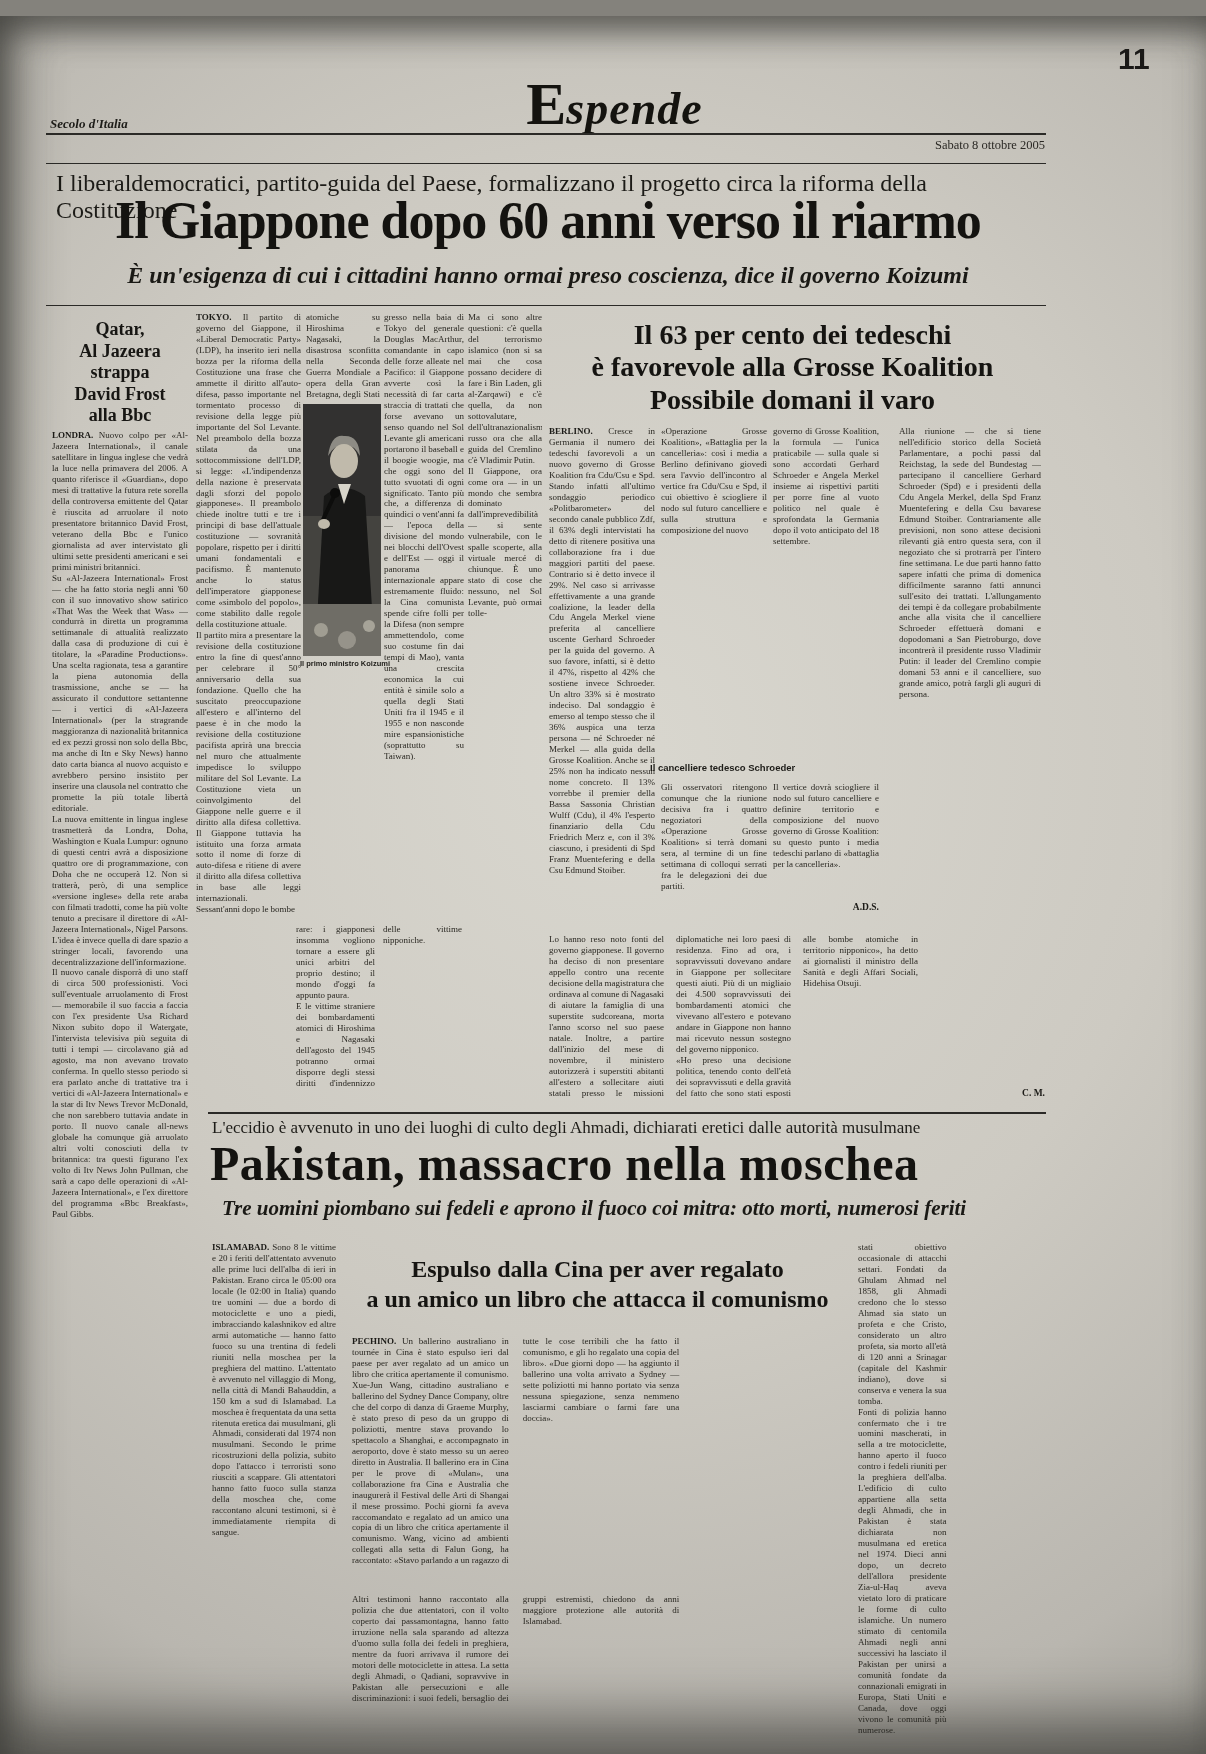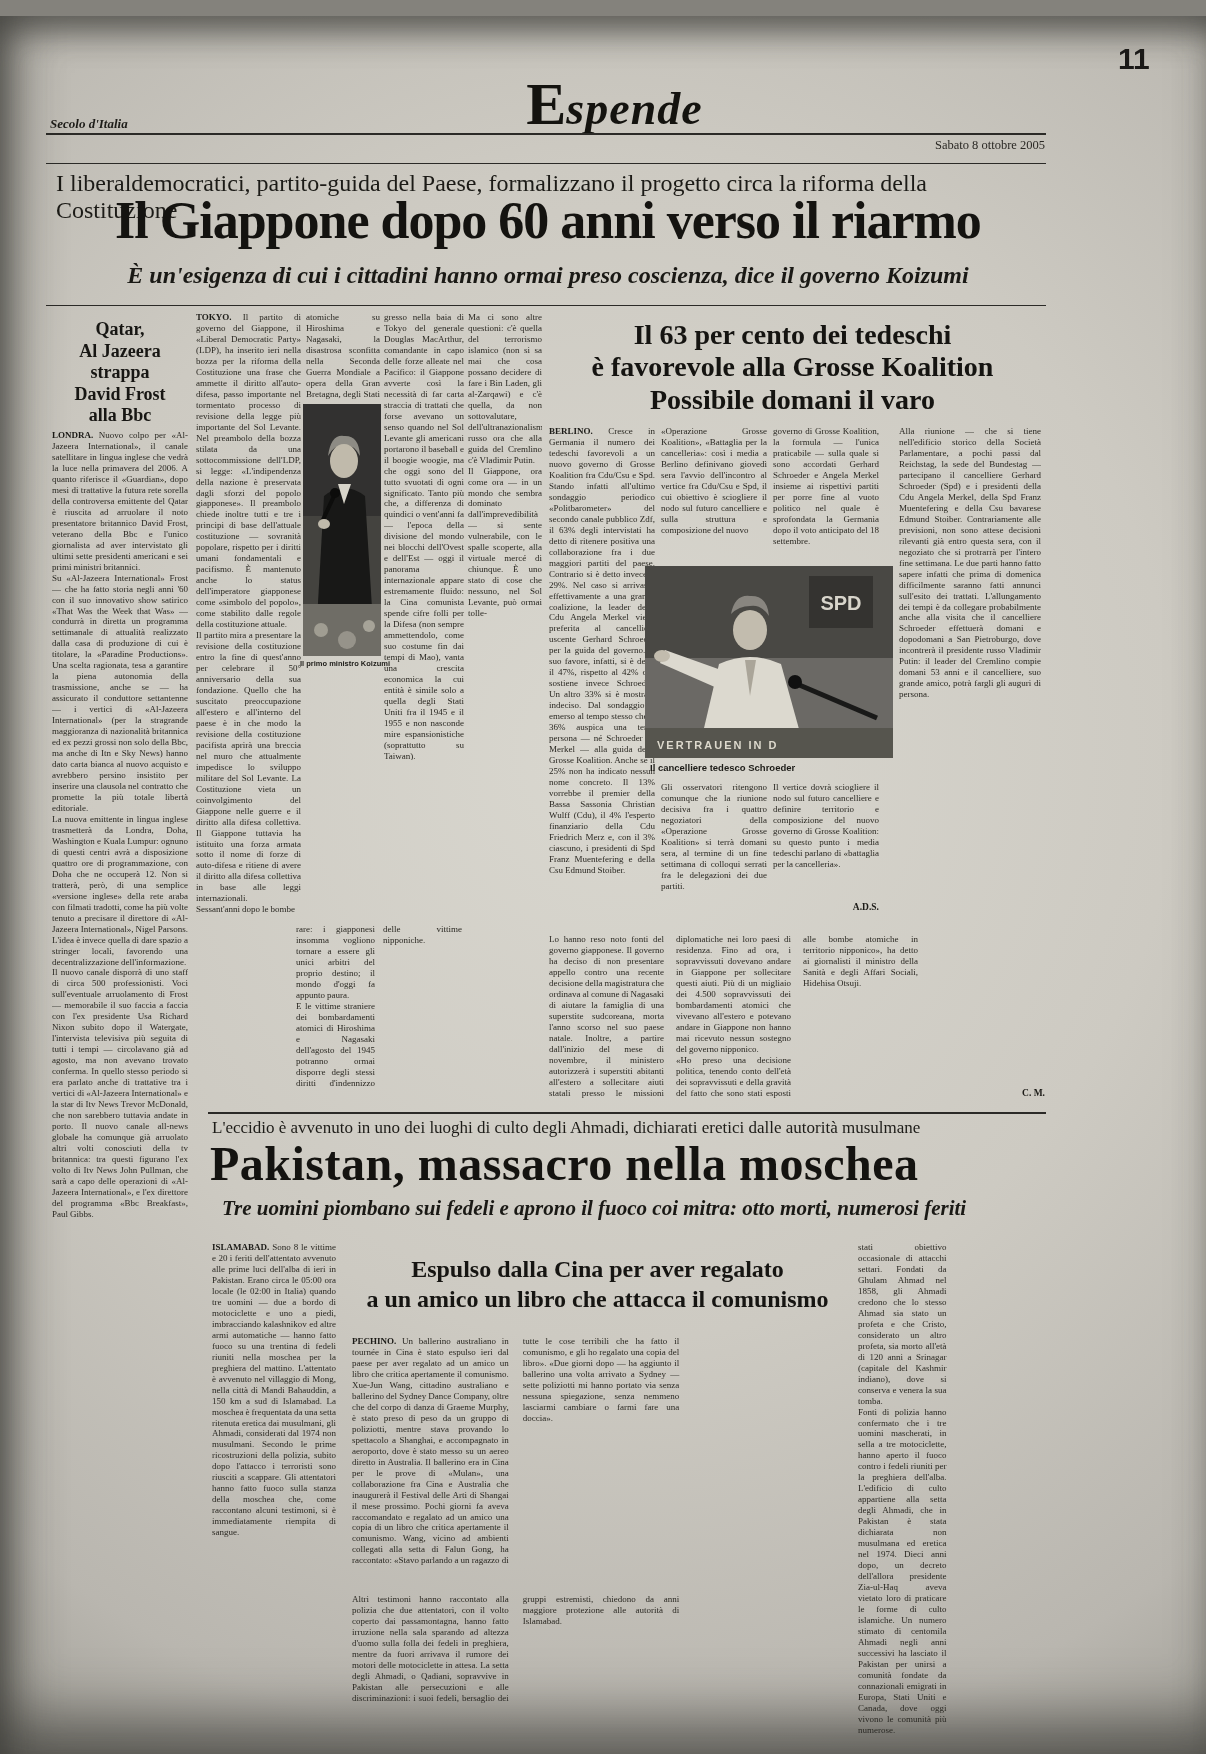--- a/index.html
+++ b/index.html
@@ -94,38 +94,20 @@
 Il Giappone, ora come ora — in un mondo che sembra dominato dall'imprevedibilità — si sente vulnerabile, con le spalle scoperte, alla virtuale mercé di chiunque. È uno stato di cose che nessuno, nel Sol Levante, può ormai tolle-</span></div>
 
   <div class="abs g-head" style="left:540px;top:303px;width:505px;">Il 63 per cento dei tedeschi
 è favorevole alla Grosse Koalition
 Possibile domani il varo</div>
   <div class="abs bt" style="left:549px;top:410px;width:106px;height:498px;"><b>BERLINO.</b> <span>Cresce in Germania il numero dei tedeschi favorevoli a un nuovo governo di Grosse Koalition fra Cdu/Csu e Spd. Stando infatti all'ultimo sondaggio periodico «Politbarometer» del secondo canale pubblico Zdf, il 63% degli intervistati ha detto di ritenere positiva una collaborazione fra i due maggiori partiti del paese. Contrario si è detto invece il 29%. Nel caso si arrivasse effettivamente a una grande coalizione, la leader della Cdu Angela Merkel viene preferita al cancelliere uscente Gerhard Schroeder per la guida del governo. A suo favore, infatti, si è detto il 47%, rispetto al 42% che sostiene invece Schroeder. Un altro 33% si è mostrato indeciso. Dal sondaggio è emerso al tempo stesso che il 36% auspica una terza persona — né Schroeder né Merkel — alla guida della Grosse Koalition. Anche se il 25% non ha indicato nessun nome concreto. Il 13% vorrebbe il premier della Bassa Sassonia Christian Wulff (Cdu), il 4% l'esperto finanziario della Cdu Friedrich Merz e, con il 3% ciascuno, i presidenti di Spd Franz Muentefering e della Csu Edmund Stoiber.</span></div>
   <div class="abs bt" style="left:661px;top:410px;width:106px;height:134px;"><span>«Operazione Grosse Koalition», «Battaglia per la cancelleria»: così i media a Berlino definivano giovedì sera l'avvio dell'incontro al vertice fra Cdu/Csu e Spd, il cui obiettivo è sciogliere il nodo sul futuro cancelliere e sulla struttura e composizione del nuovo</span></div>
   <div class="abs bt" style="left:773px;top:410px;width:106px;height:134px;"><span>governo di Grosse Koalition, la formula — l'unica praticabile — sulla quale si sono accordati Gerhard Schroeder e Angela Merkel insieme ai rispettivi partiti per porre fine al vuoto politico nel quale è sprofondata la Germania dopo il voto anticipato del 18 settembre.</span></div>
   <div class="abs bt" style="left:899px;top:410px;width:142px;height:498px;"><span>Alla riunione — che si tiene nell'edificio storico della Società Parlamentare, a pochi passi dal Reichstag, la sede del Bundestag — partecipano il cancelliere Gerhard Schroeder (Spd) e i presidenti della Cdu Angela Merkel, della Spd Franz Muentefering e della Csu bavarese Edmund Stoiber. Contrariamente alle previsioni, non sono attese decisioni rilevanti già entro questa sera, con il negoziato che si protrarrà per l'intero fine settimana. Le due parti hanno fatto sapere infatti che prima di domenica difficilmente saranno fatti annunci sull'esito dei trattati. L'allungamento dei tempi è da collegare probabilmente anche alla visita che il cancelliere Schroeder effettuerà domani e dopodomani a San Pietroburgo, dove incontrerà il presidente russo Vladimir Putin: il leader del Cremlino compie domani 53 anni e il cancelliere, suo grande amico, potrà fargli gli auguri di persona.</span></div>
 
-  <div class="abs" style="left:645px;top:550px;">
-    <svg class="photo" width="248" height="192" viewBox="0 0 248 192">
-      <rect width="248" height="192" fill="#6b6965"></rect>
-      <rect width="248" height="92" fill="#494844"></rect>
-      <rect x="164" y="10" width="64" height="52" fill="#343330"></rect>
-      <text x="196" y="44" font-family="Liberation Sans, DejaVu Sans, sans-serif" font-size="20" font-weight="bold" fill="#d8d5cb" text-anchor="middle">SPD</text>
-      <path d="M86 48 Q90 28 105 30 Q122 29 124 50 Q116 38 105 40 Q94 40 86 48Z" fill="#898680"></path>
-      <ellipse cx="105" cy="64" rx="17" ry="20" fill="#c2bcae"></ellipse>
-      <path d="M52 192 L74 98 Q105 84 136 98 L162 192 Z" fill="#dcd9cf"></path>
-      <path d="M100 94 L105 130 L111 94 Z" fill="#aaa599"></path>
-      <path d="M76 104 L20 84 L15 97 L72 122 Z" fill="#dcd9cf"></path>
-      <ellipse cx="17" cy="90" rx="8" ry="6" fill="#c2bcae"></ellipse>
-      <line x1="232" y1="152" x2="152" y2="118" stroke="#191918" stroke-width="5"></line>
-      <circle cx="150" cy="116" r="7" fill="#101010"></circle>
-      <rect y="162" width="248" height="30" fill="#56554e"></rect>
-      <text x="12" y="183" font-family="Liberation Sans, DejaVu Sans, sans-serif" font-size="11" font-weight="bold" letter-spacing="2" fill="#ddd9cd">VERTRAUEN IN D</text>
-    </svg>
-  </div>
   <div class="abs caption" style="left:650px;top:746px;width:248px;font-size:9.5px;">Il cancelliere tedesco Schroeder</div>
 
   <div class="abs bt" style="left:661px;top:766px;width:106px;height:140px;"><span>Gli osservatori ritengono comunque che la riunione decisiva fra i quattro negoziatori della «Operazione Grosse Koalition» si terrà domani sera, al termine di un fine settimana di colloqui serrati fra le delegazioni dei due partiti.</span></div>
   <div class="abs bt" style="left:773px;top:766px;width:106px;height:116px;"><span>Il vertice dovrà sciogliere il nodo sul futuro cancelliere e definire territorio e composizione del nuovo governo di Grosse Koalition: su questo punto i media tedeschi parlano di «battaglia per la cancelleria».</span></div>
   <div class="abs sig" style="left:773px;top:886px;width:106px;">A.D.S.</div>
 
   <div class="abs bt cols4" style="left:549px;top:918px;width:496px;height:168px;"><span>Lo hanno reso noto fonti del governo giapponese. Il governo ha deciso di non presentare appello contro una recente decisione della magistratura che ordinava al comune di Nagasaki di aiutare la famiglia di una superstite sudcoreana, morta l'anno scorso nel suo paese natale. Inoltre, a partire dall'inizio del mese di novembre, il ministero autorizzerà i superstiti abitanti all'estero a sollecitare aiuti statali presso le missioni diplomatiche nei loro paesi di residenza. Fino ad ora, i sopravvissuti dovevano andare in Giappone per sollecitare questi aiuti. Più di un migliaio dei 4.500 sopravvissuti dei bombardamenti atomici che vivevano all'estero e potevano andare in Giappone non hanno mai ricevuto nessun sostegno del governo nipponico.
 «Ho preso una decisione politica, tenendo conto dell'età dei sopravvissuti e della gravità del fatto che sono stati esposti alle bombe atomiche in territorio nipponico», ha detto ai giornalisti il ministro della Sanità e degli Affari Sociali, Hidehisa Otsuji.</span></div>
   <div class="abs sig" style="left:925px;top:1072px;width:120px;">C. M.</div>
 

